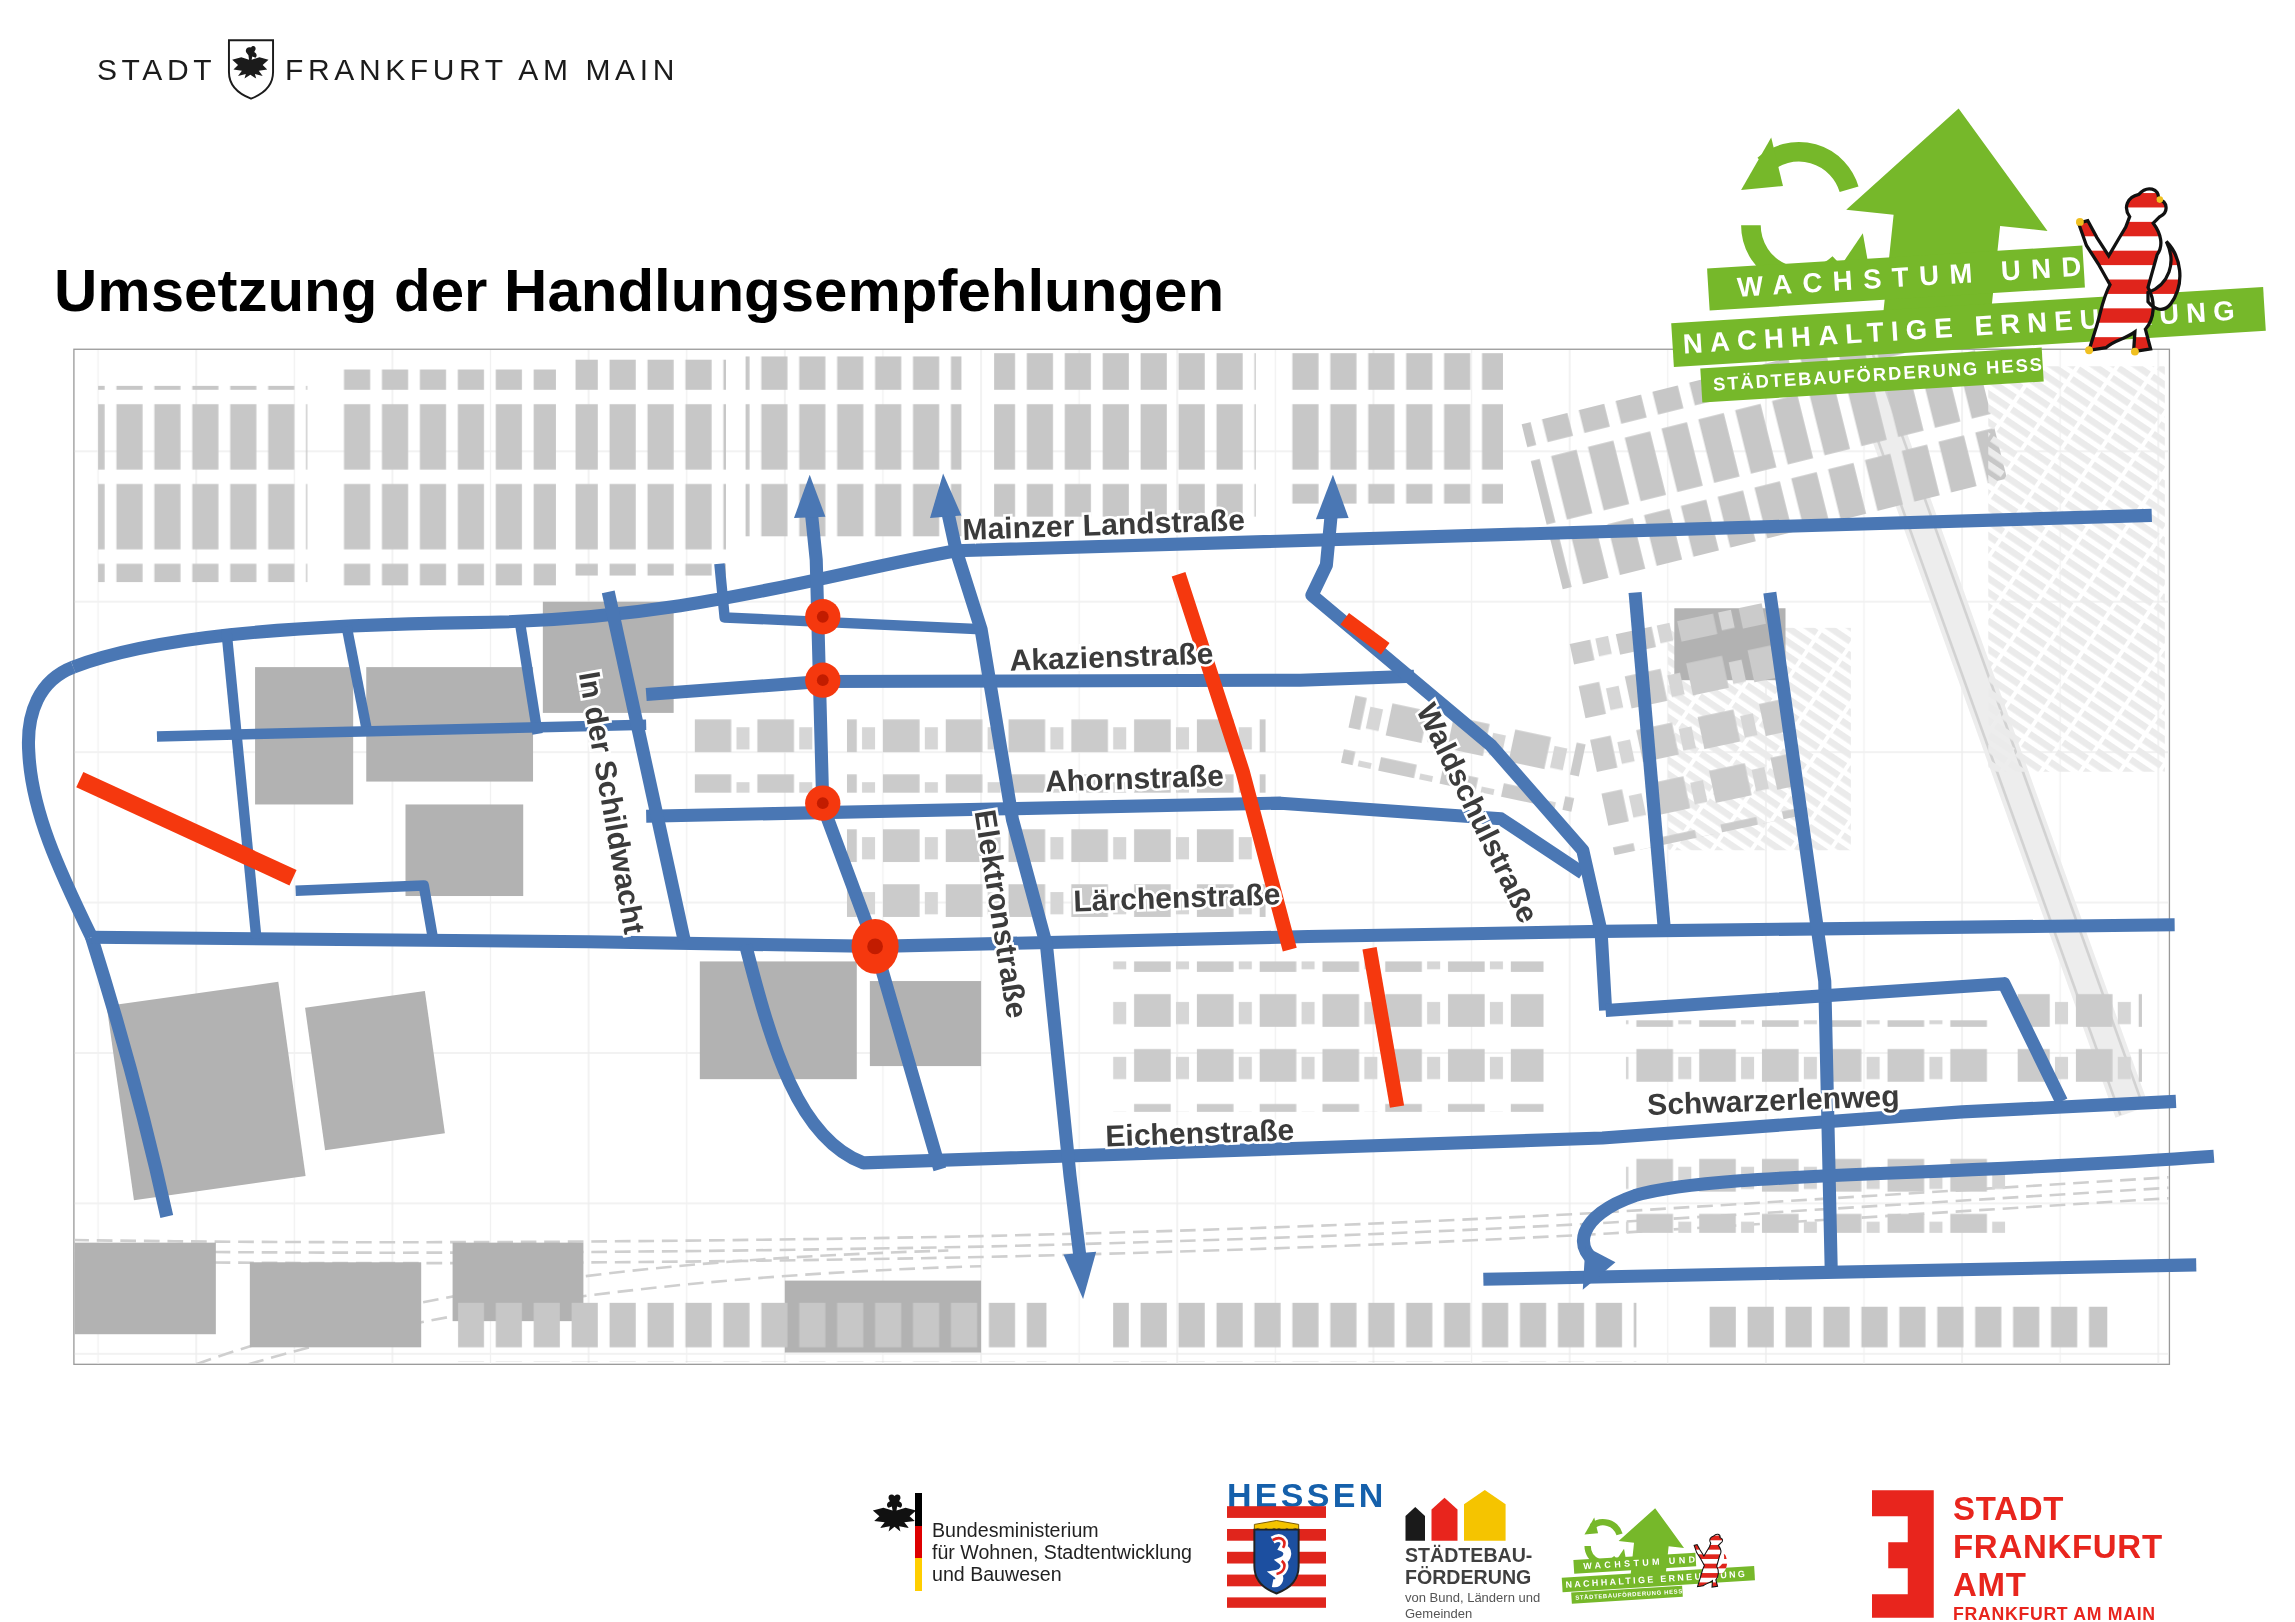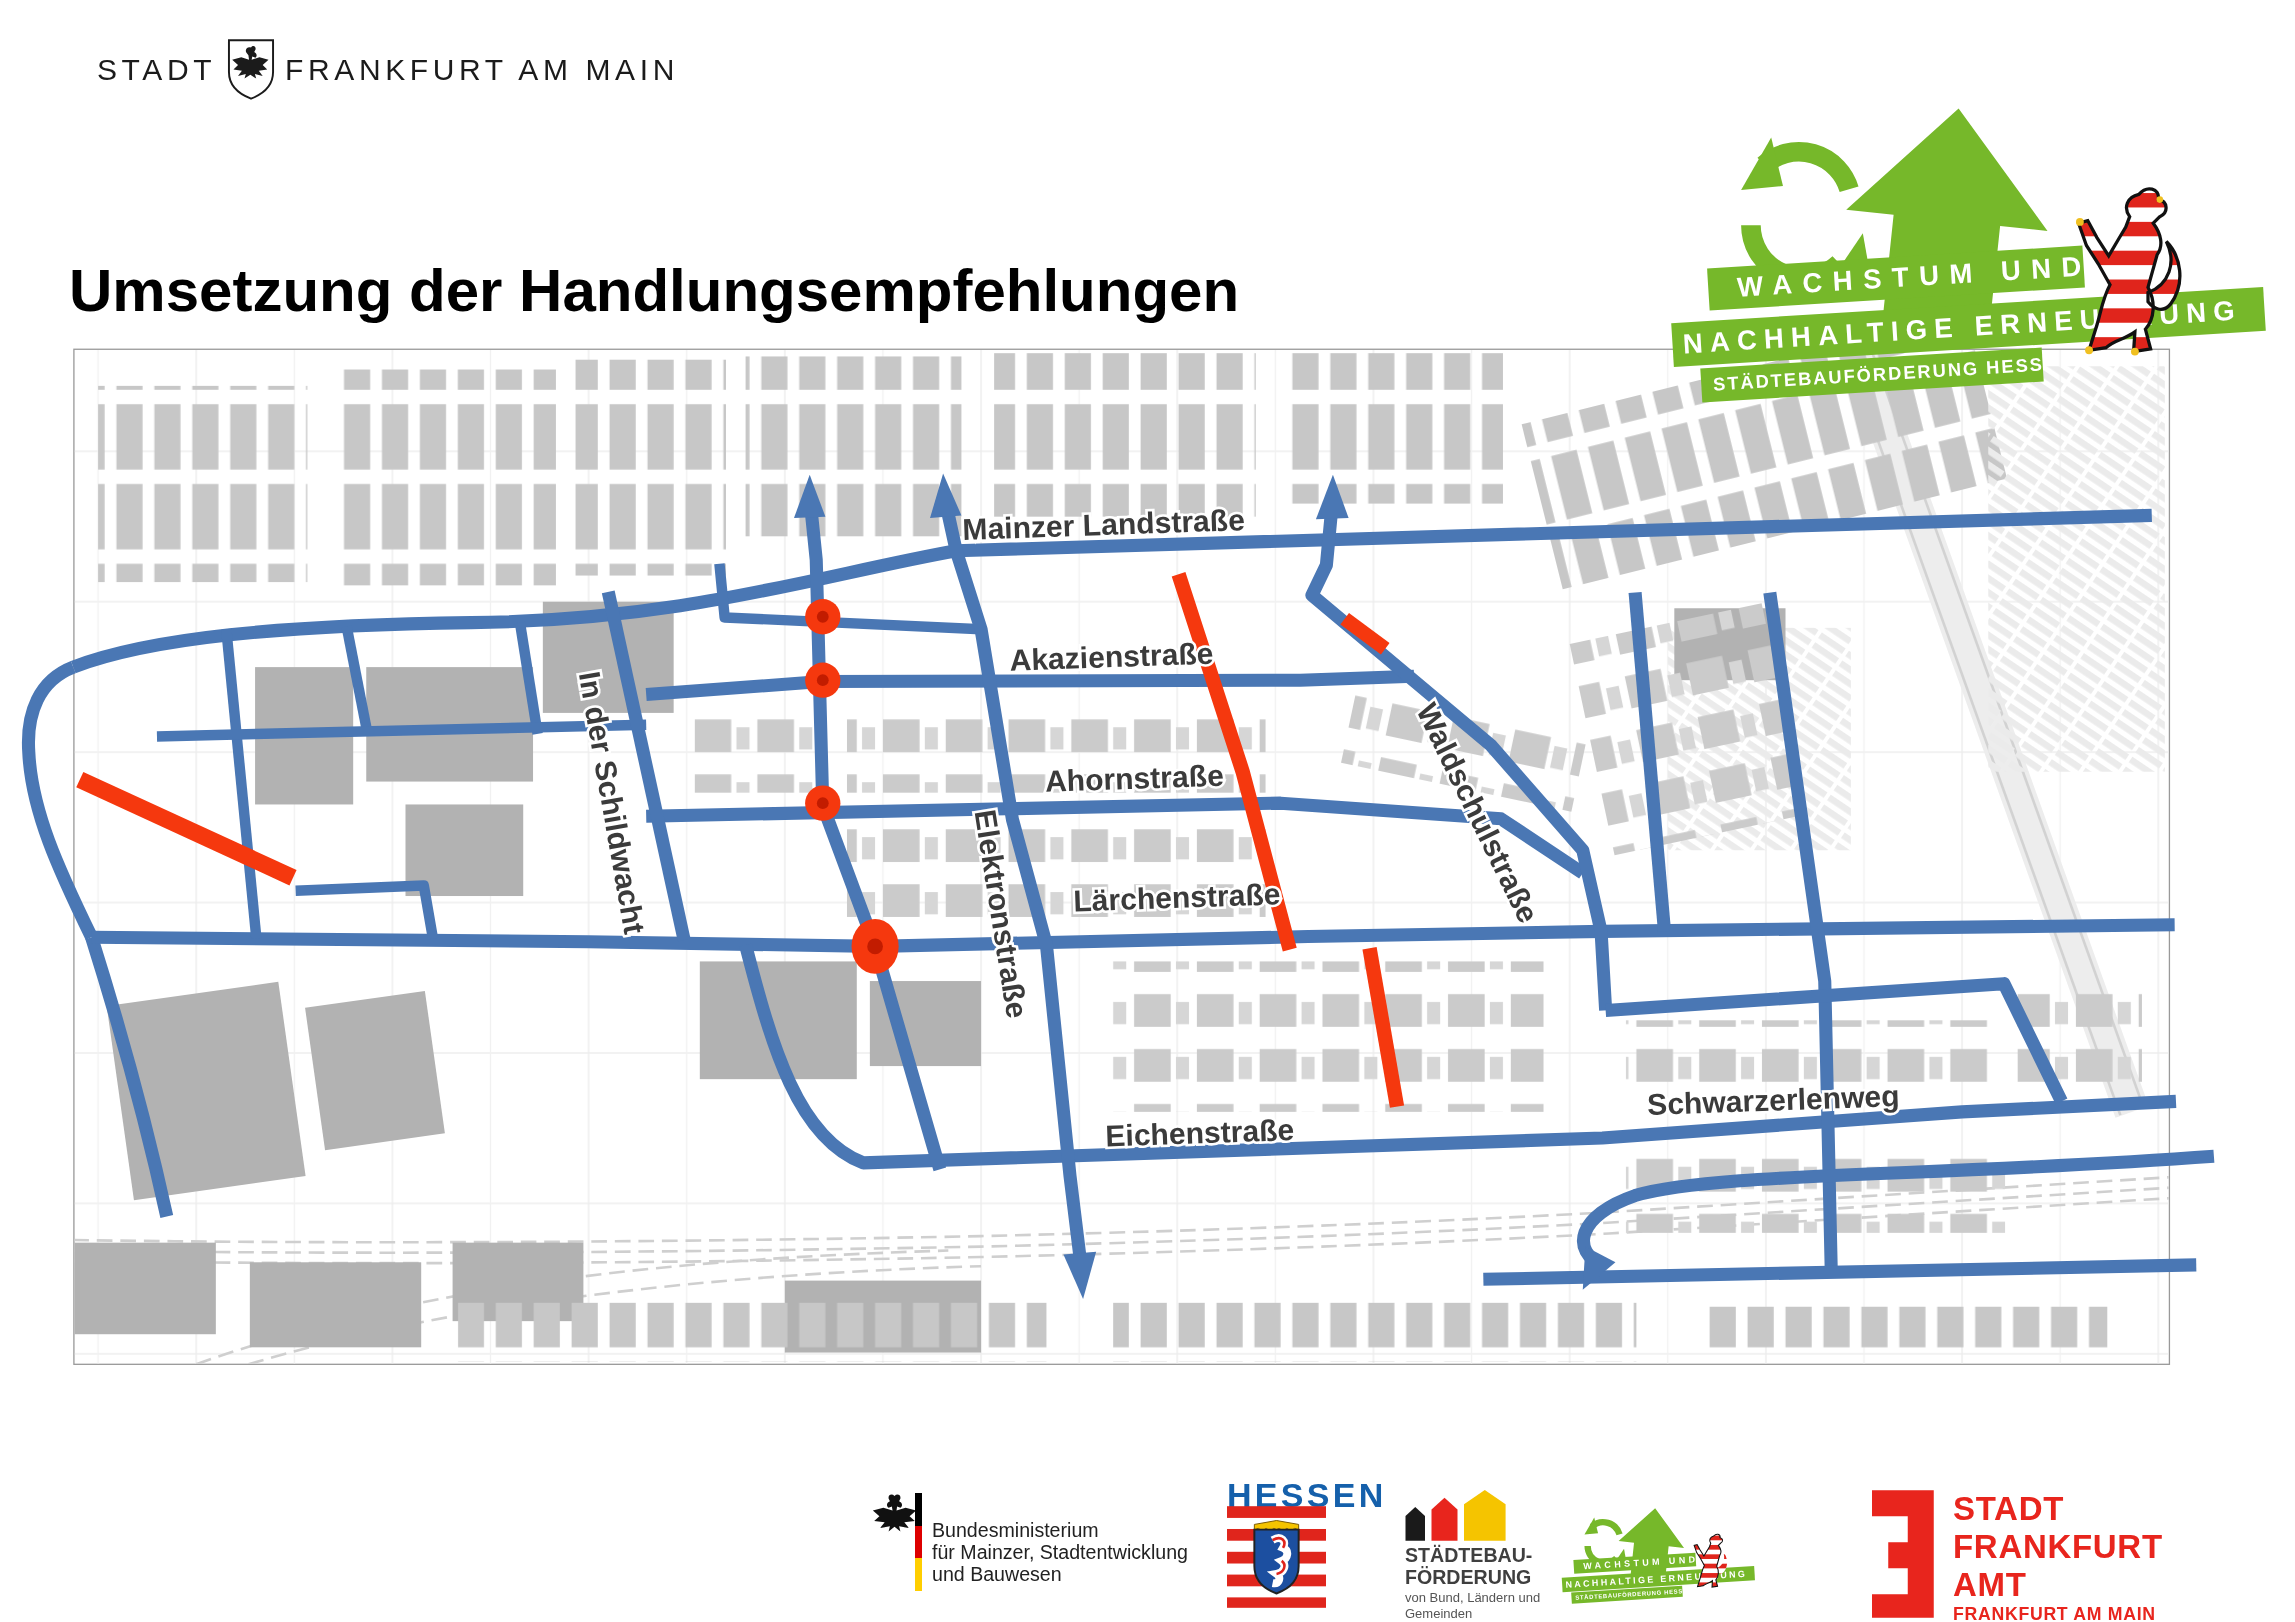--- a/index.html
+++ b/index.html
@@ -5,21 +5,21 @@
   html,body{margin:0;padding:0;background:#fff;}
   body{width:2295px;height:1622px;font-family:"Liberation Sans",sans-serif;}
   #page{position:relative;width:2295px;height:1622px;background:#fff;overflow:hidden;}
   .abs{position:absolute;}
 
   
   #city-logo{left:97px;top:38px;display:flex;align-items:center;gap:10.5px;color:#1b1b1b;}
   #city-logo .word{font-size:30px;letter-spacing:4.6px;font-weight:400;}
   #title1{left:71px;top:123px;font-size:42px;font-weight:bold;color:#000;white-space:nowrap;}
   #title2{left:71px;top:161px;font-size:60px;font-weight:bold;color:#000;white-space:nowrap;}
-  #subtitle{left:69px;top:256px;font-size:60px;font-weight:bold;color:#000;white-space:nowrap;}
+  #subtitle{left:54px;top:256px;font-size:60px;font-weight:bold;color:#000;white-space:nowrap;}
 
   
   .growth-logo{position:absolute;width:589px;height:406px;}
   #growth-header{left:1672px;top:62px;}
   #growth-footer{left:1562px;top:1493px;transform:scale(0.325);transform-origin:0 0;}
   .growth-logo .banner{position:absolute;background:#76b82a;color:#fff;font-weight:bold;
      transform:rotate(-3.5deg);white-space:nowrap;overflow:hidden;}
   .growth-logo .b1{left:36px;top:195px;width:347px;height:42px;font-size:27.5px;letter-spacing:10.5px;line-height:42px;padding-left:29px;}
   .growth-logo .b2{left:0;top:243px;width:582px;height:44px;font-size:27.5px;letter-spacing:7.2px;line-height:44px;padding-left:10.5px;}
   .growth-logo .b3{left:29px;top:296px;width:330px;height:34px;font-size:18.3px;letter-spacing:2px;line-height:34px;padding-left:11.8px;}
@@ -261,21 +261,21 @@
   
   <svg class="abs" style="left:865px;top:1492px;" width="59" height="46" viewBox="0 0 90 70">
     <path fill="#111" d="M45,6 C49,2 55,4 54,10 L52,14 C57,16 58,21 54,24 L49,22 L48,28 L62,24 L78,28 L68,37 L76,44 L60,46 L67,55 L52,52 L54,60 L45,53 L36,60 L38,52 L23,55 L30,46 L14,44 L22,37 L12,28 L28,24 L42,28 L41,22 L36,24 C32,21 33,16 38,14 L36,10 C35,4 41,2 45,6 Z"></path>
   </svg>
   <g></g>
   <div class="abs" style="left:915px;top:1493px;width:6.5px;height:33px;background:#000;"></div>
   <div class="abs" style="left:915px;top:1526px;width:6.5px;height:33px;background:#d00;"></div>
   <div class="abs" style="left:915px;top:1558px;width:6.5px;height:33px;background:#ffce00;"></div>
   <div id="bund-text" class="abs flogo-text">
     <div>Bundesministerium</div>
-    <div>für Mainzer, Stadtentwicklung</div>
+    <div>für Wohnen, Stadtentwicklung</div>
     <div>und Bauwesen</div>
   </div>
 
   <div id="hessen-title" class="abs">HESSEN</div>
   <svg class="abs" style="left:1227px;top:1506px;" width="99" height="102" viewBox="0 0 152 156">
     <g>
       <rect x="0" y="0" width="152" height="18" fill="#e0251c"></rect>
         <rect x="0" y="35" width="152" height="18" fill="#e0251c"></rect>
       <rect x="0" y="70" width="152" height="18" fill="#e0251c"></rect>
         <rect x="0" y="105" width="152" height="18" fill="#e0251c"></rect>

